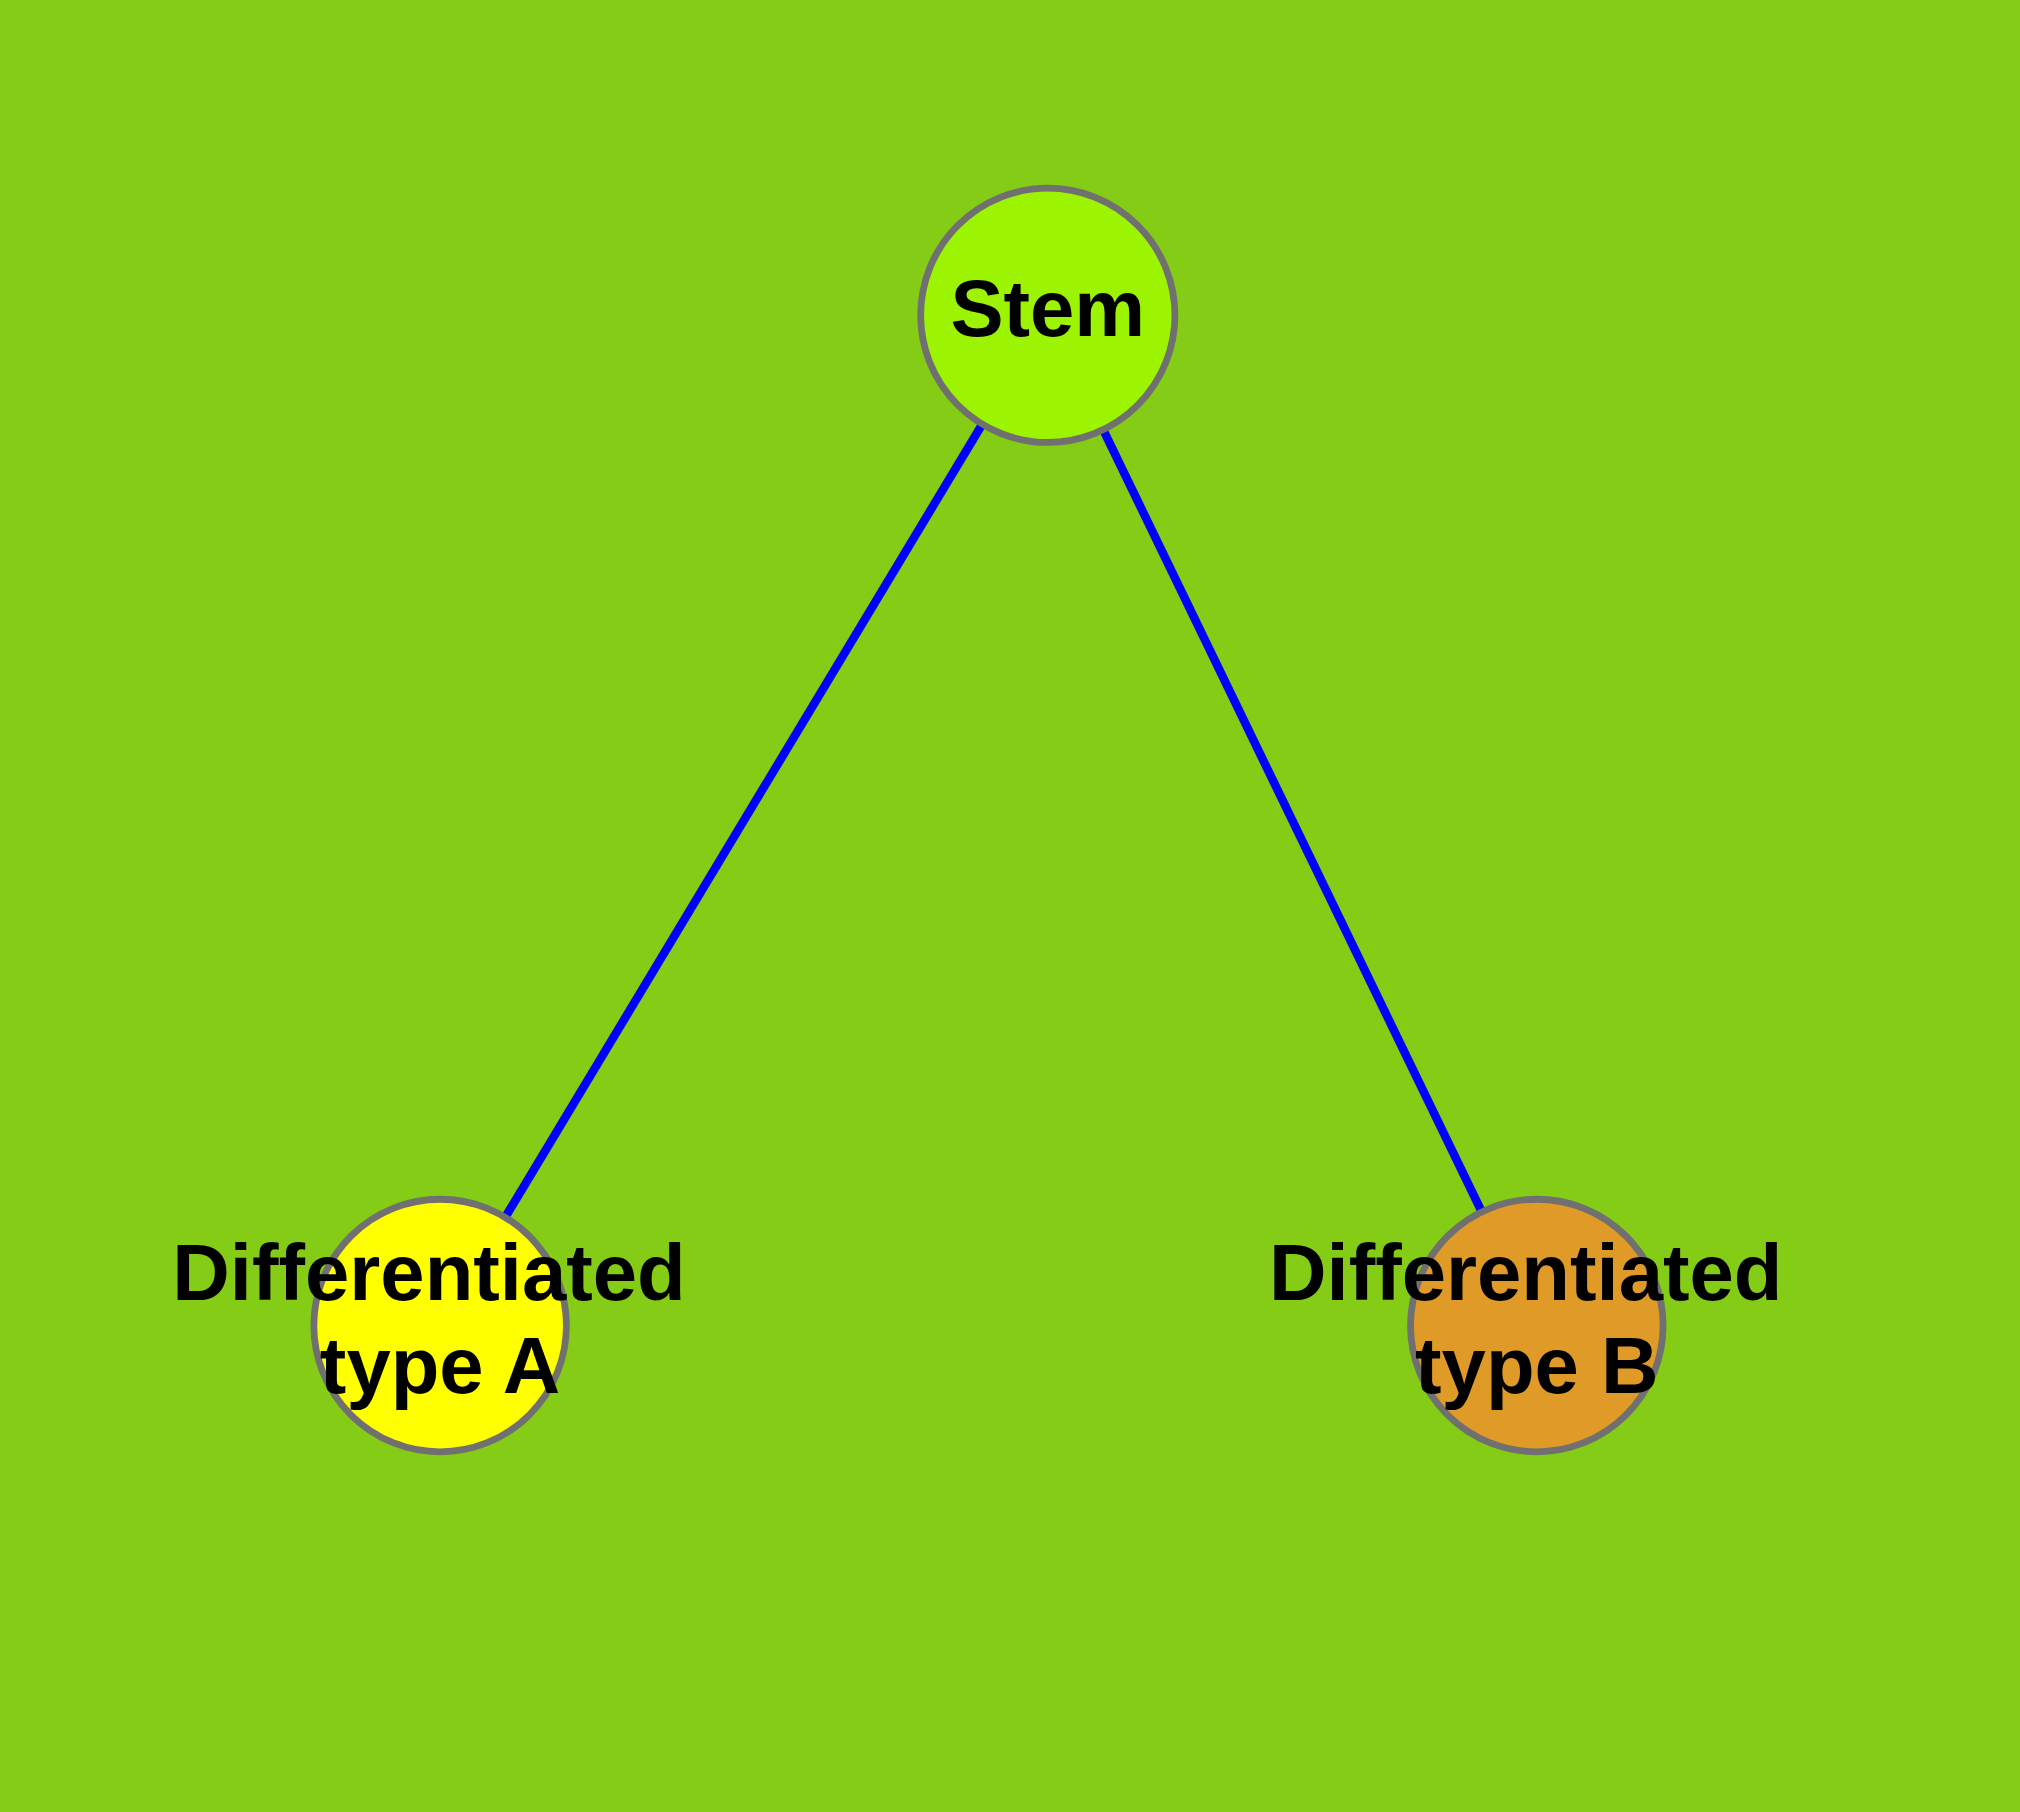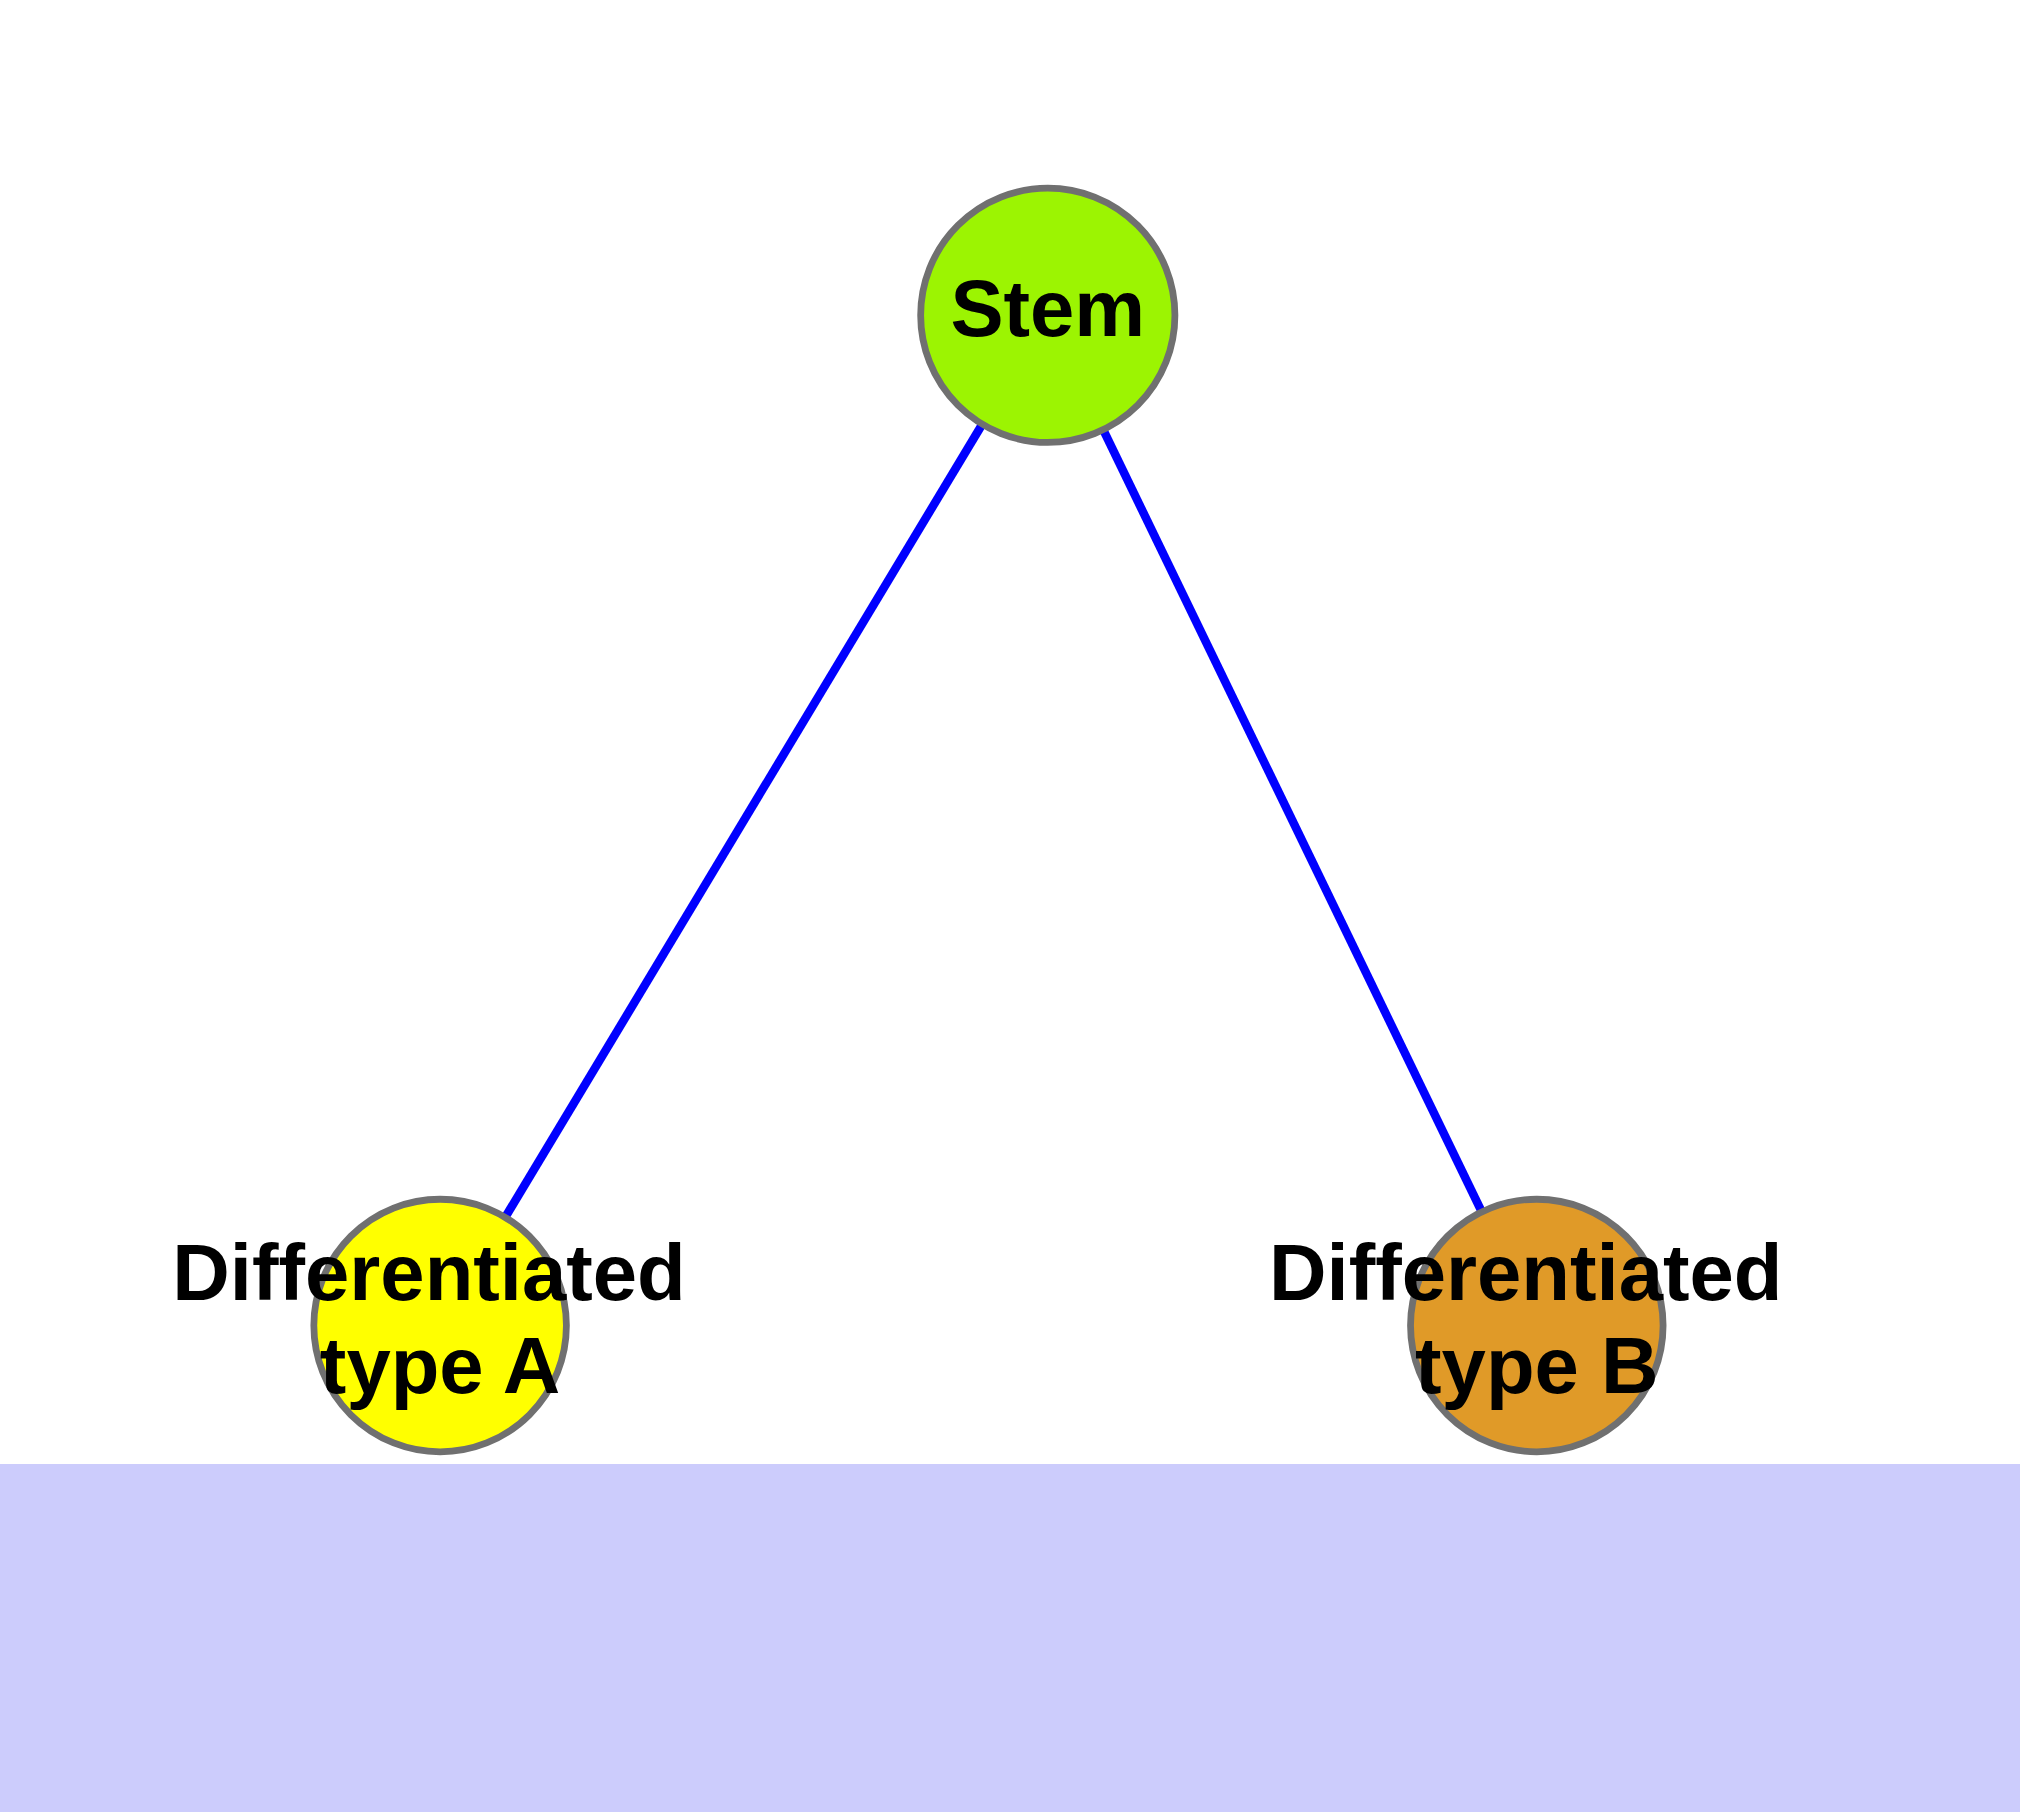--- a/index.html
+++ b/index.html
@@ -26,21 +26,21 @@
     font-family: "Liberation Sans", sans-serif;
     font-weight: bold;
     fill: #000000;
     text-anchor: middle;
     dominant-baseline: middle;
   }
 </style>
 </head>
 <body style="background: rgb(204, 204, 252);">
 
-<div id="canvas" style="width: 2021px; height: 1464px; background: #ffffff;">
+<div id="canvas" style="width: 2021px; height: 1812px; background: #84cc16;">
   <svg id="graph-svg" viewBox="0 0 2384 2138">
 
     <g>
       <line stroke-linecap="butt" x1="1159.7138564467891" y1="498.82438370352486" x2="594.7706966373107" y2="1438.0325378079854" stroke="#0000ff" stroke-width="10"></line>
       <line stroke-linecap="butt" x1="1300.4834644474697" y1="505.2136735205959" x2="1748.9522346366348" y2="1431.6864188680568" stroke="#0000ff" stroke-width="10"></line>
     </g>
 
     <g>
 
       <g>

